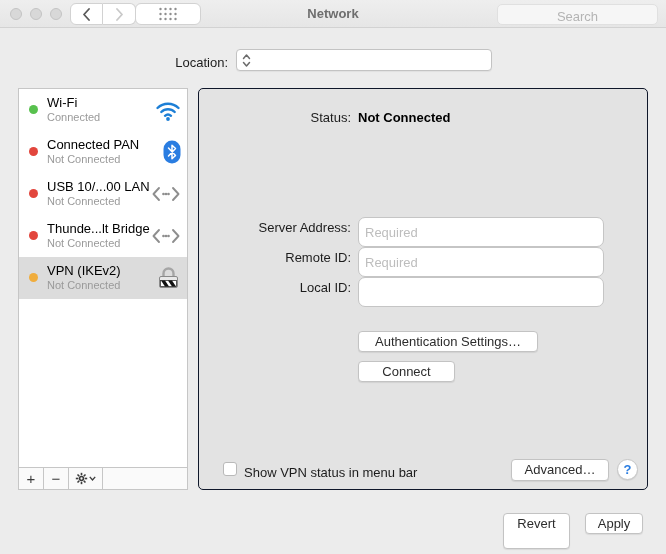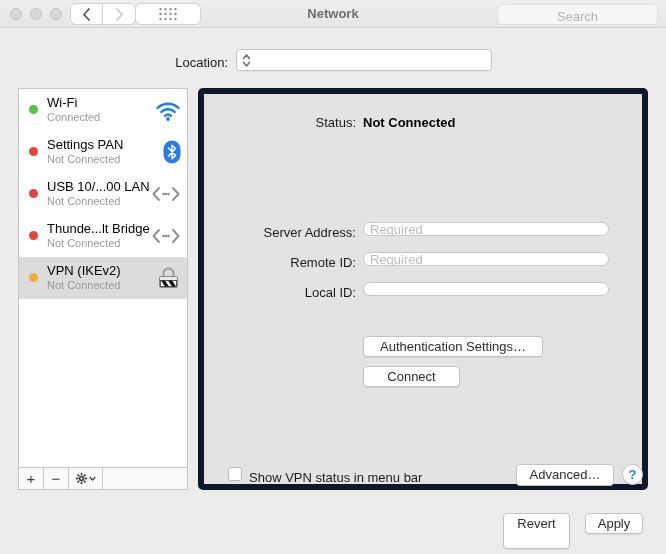--- a/index.html
+++ b/index.html
@@ -46,24 +46,24 @@
   .svc .name{font-size:13px;color:#000;line-height:15px;white-space:nowrap;}
   .svc .st{font-size:11px;color:#9a9a9a;line-height:14px;}
   .svc .sicon{position:absolute;right:6px;top:0;height:42px;display:flex;align-items:center;}
   .sb-bar{position:absolute;left:0;bottom:0;right:0;height:22px;background:#fafafa;
     border-top:1px solid #c6c6c6;display:flex;}
   .sb-btn{width:25px;height:100%;border-right:1px solid #c6c6c6;display:flex;
     align-items:center;justify-content:center;font-size:15px;color:#3c3c3c;}
   .sb-btn.gear{width:34px;gap:1px;}
   
   .panel{position:absolute;left:198px;top:88px;width:450px;height:402px;background:#e3e3e3;
-    border:6px solid #0f172a;border-radius:5px;}
+    border:1px solid #0f172a;border-radius:5px;}
   .rowlabel{position:absolute;left:0;width:152px;text-align:right;height:21px;line-height:21px;color:#1c1c1c;}
   .status-val{position:absolute;left:159px;top:18px;height:21px;line-height:21px;font-weight:bold;color:#000;}
-  .tfield{position:absolute;left:159px;width:246px;height:14px;background:#fff;
+  .tfield{position:absolute;left:159px;width:246px;height:30px;background:#fff;
     border:1px solid #c5c5c5;border-radius:7px;padding:0 6px;font-size:13px;
     font-family:"Liberation Sans","DejaVu Sans",sans-serif;color:#1c1c1c;outline:none;}
   .tfield::placeholder{color:#bdbdbd;opacity:1;}
   .pushbtn{position:absolute;height:21px;background:#fff;border:1px solid #c3c3c3;border-radius:4px;
     box-shadow:0 1px 1px rgba(0,0,0,.08);font-size:13px;color:#2c2c2c;text-align:center;
     font-family:"Liberation Sans","DejaVu Sans",sans-serif;line-height:19px;padding:0 10px;}
   .chk{position:absolute;left:24px;top:373px;width:14px;height:14px;background:#fff;
     border:1px solid #b9b9b9;border-radius:3px;}
   .chk-label{position:absolute;left:45px;top:375px;line-height:17px;}
   .helpbtn{position:absolute;left:418px;top:370px;width:21px;height:21px;border-radius:50%;
@@ -152,21 +152,21 @@
           <path d="M6.3 12 a9.5 9.5 0 0 1 13.4 0" fill="none" stroke="#1d7fd6" stroke-width="2.4" stroke-linecap="round"></path>
           <path d="M10 15.8 a4.5 4.5 0 0 1 6 0" fill="none" stroke="#1d7fd6" stroke-width="2.4" stroke-linecap="round"></path>
           <circle cx="13" cy="19" r="1.9" fill="#1d7fd6"></circle>
         </svg>
       </span>
     </div>
 
     <div class="svc">
       <span class="dot" style="background: rgb(226, 70, 61);"></span>
       <span class="txt">
-        <div class="name">Settings PAN</div>
+        <div class="name">Connected PAN</div>
         <div class="st">Not Connected</div>
       </span>
       <span class="sicon">
         <svg width="18" height="24" viewBox="0 0 18 24">
           <rect x="0.5" y="0.5" width="17" height="23" rx="8.5" fill="#2a7de1"></rect>
           <path d="M5.5 8 L12.5 15.5 L9 18.8 L9 5.2 L12.5 8.5 L5.5 16" fill="none" stroke="#fff" stroke-width="1.5" stroke-linejoin="round" stroke-linecap="round"></path>
         </svg>
       </span>
     </div>
 

